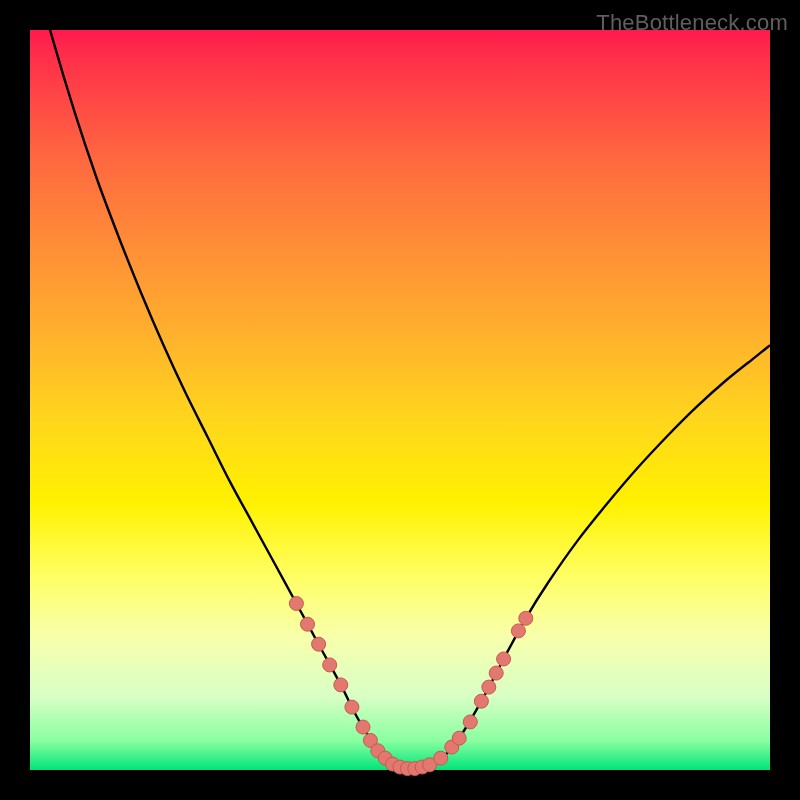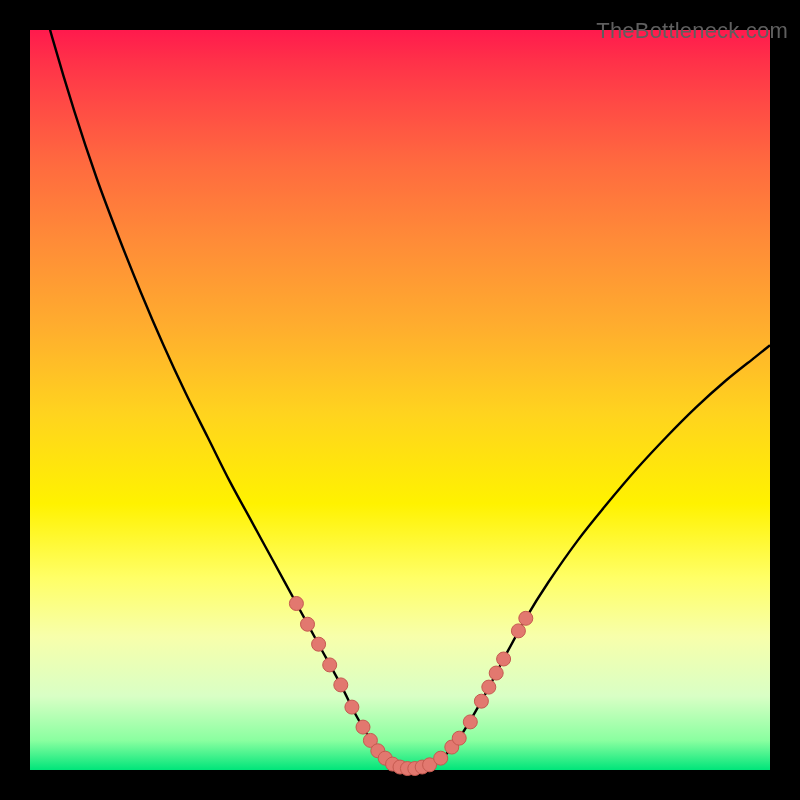--- a/index.html
+++ b/index.html
@@ -27,21 +27,21 @@
       #ffd41e 52%,
       #fff200 64%,
       #ffff66 74%,
       #f7ffab 82%,
       #d9ffc5 90%,
       #8affa0 96%,
       #00e57a 100%);
   }
   .attribution {
     position: absolute;
-    top: 18px;
+    top: 10px;
     right: 12px;
     color: #5f5f5f;
     font-size: 22px;
     font-weight: 500;
     letter-spacing: 0.2px;
   }
   svg.plot {
     position: absolute;
     left: 30px;
     top: 30px;

